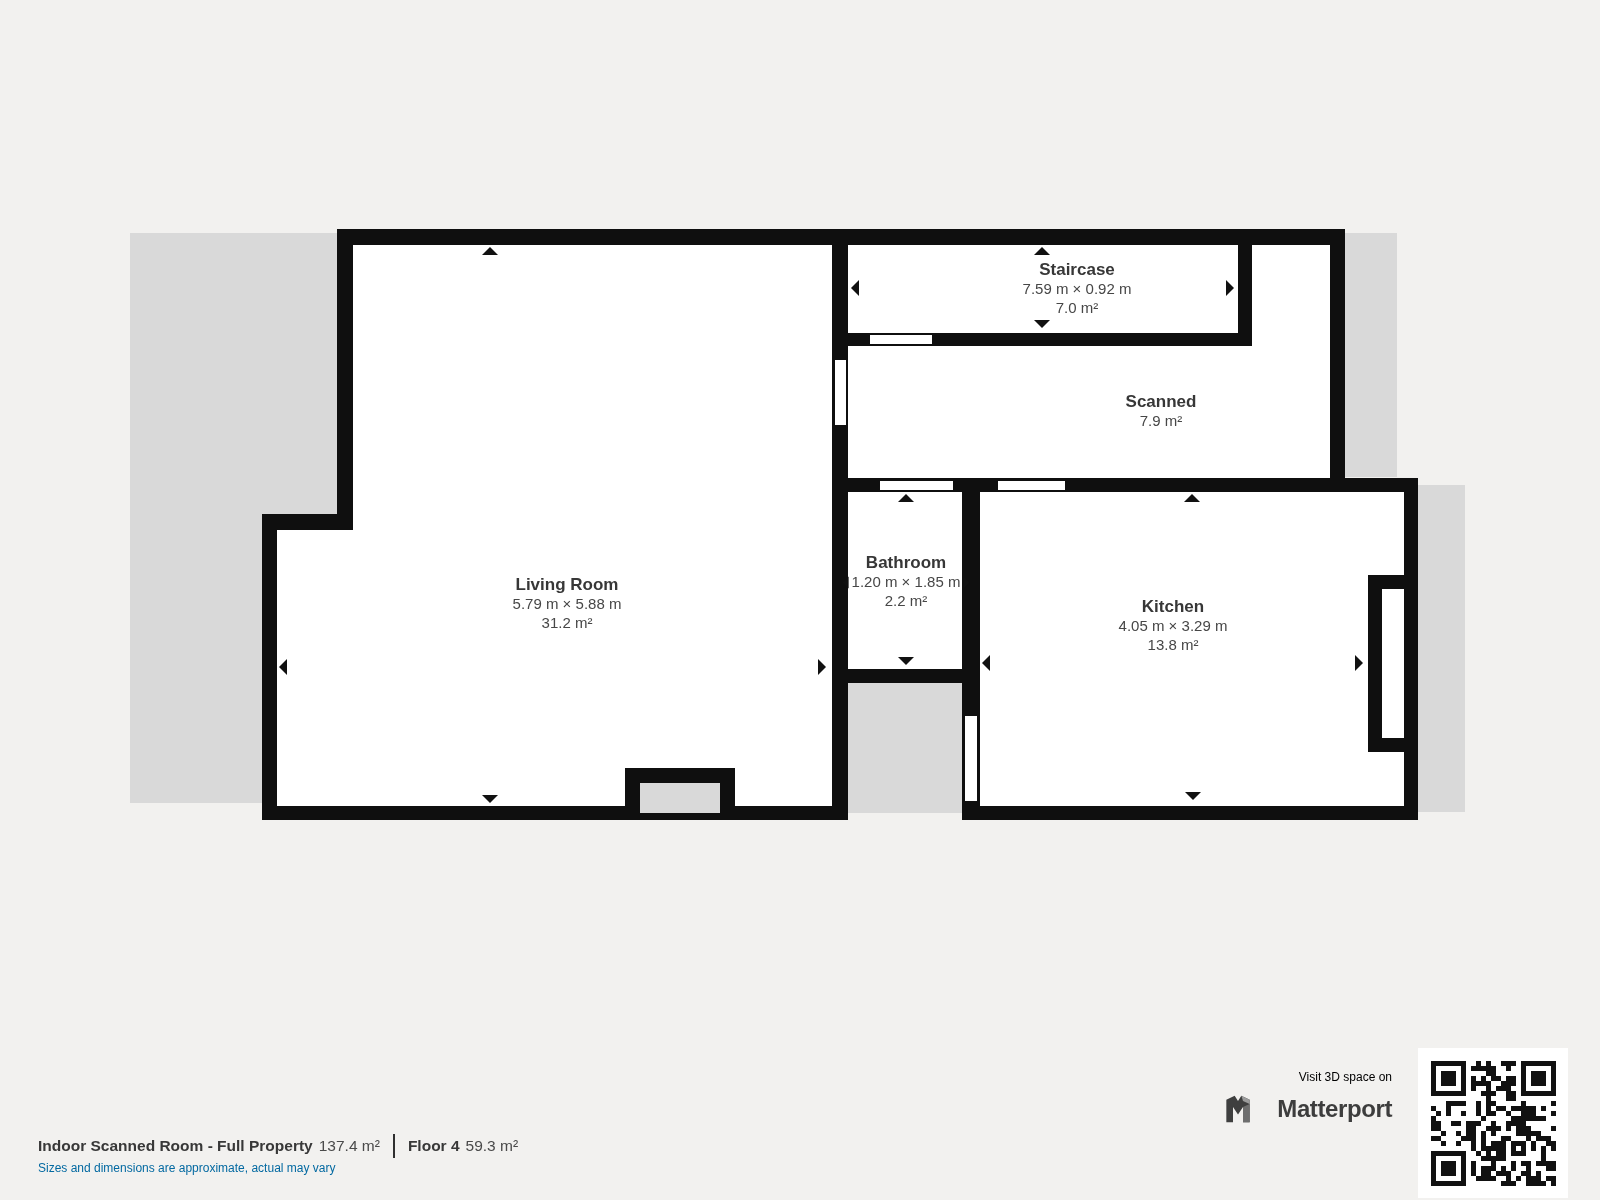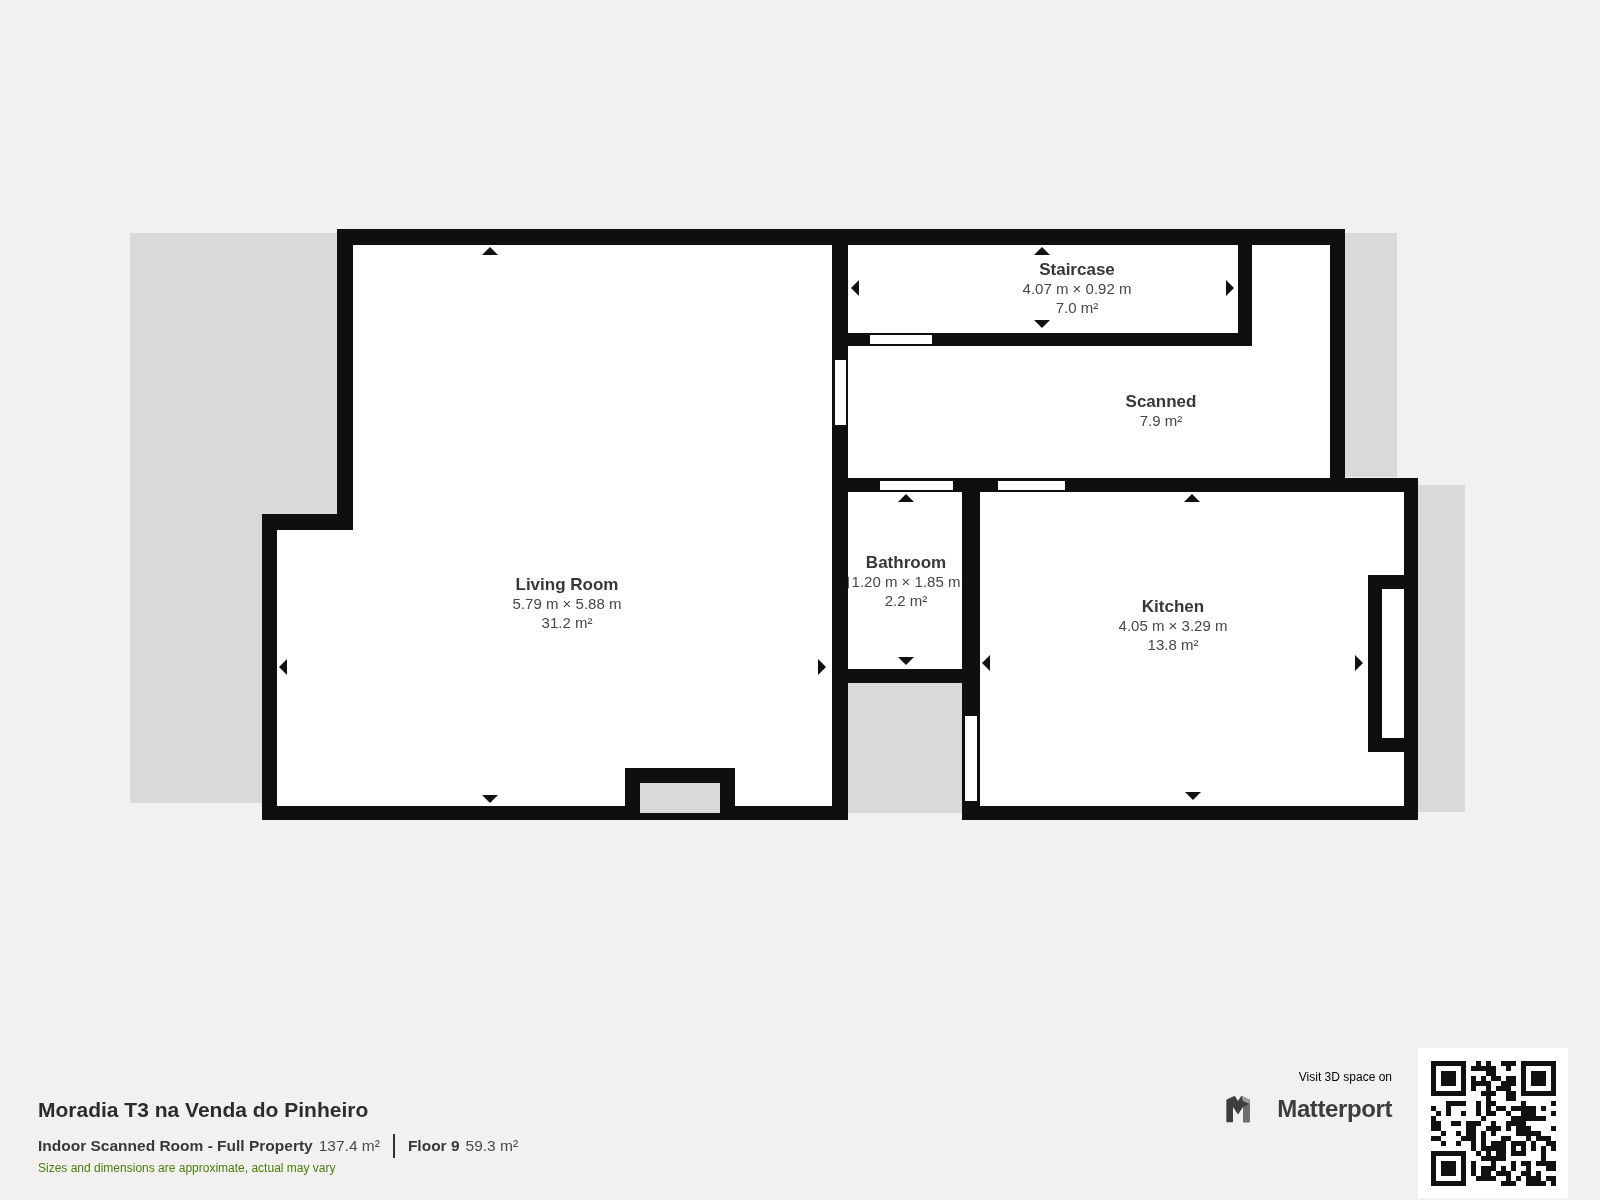--- a/index.html
+++ b/index.html
@@ -21,21 +21,21 @@
   .tr{position:absolute;width:0;height:0;border-top:8px solid transparent;border-bottom:8px solid transparent;border-left:8px solid #111}
   .til{display:inline-block;width:0;height:0;border-top:6px solid transparent;border-bottom:6px solid transparent;border-right:6px solid #111;vertical-align:middle;margin-right:3px}
   .tir{display:inline-block;width:0;height:0;border-top:6px solid transparent;border-bottom:6px solid transparent;border-left:6px solid #111;vertical-align:middle;margin-left:3px}
 
   .report-bar{position:absolute;left:38px;top:1059px;width:448px;height:33px;background:#1e1e1e;display:flex;align-items:center;padding-left:10px;box-sizing:border-box}
   .report-bar-label{color:#ffffff;font-weight:bold;font-size:15px;margin-left:10px;letter-spacing:.2px}
   .prop-title{position:absolute;left:38px;top:1098px;font-size:21px;font-weight:bold;color:#2c2c2c}
   .meta-row{position:absolute;left:38px;top:1134px;display:flex;align-items:center;font-size:15.5px;color:#4a4a4a}
   .meta-label{font-weight:bold;color:#383838;margin-right:6px}
   .meta-div{width:2px;height:24px;background:#2f2f2f;margin:0 13px}
-  .disclaimer{position:absolute;left:38px;top:1161px;font-size:12px;color:#4d7c0f}
+  .disclaimer{position:absolute;left:38px;top:1161px;font-size:12px;color:#0369a1}
 
   .cta{position:absolute;left:1150px;top:1070px;width:242px;text-align:right;font-size:12px;color:#000000}
   .brand-row{position:absolute;left:1150px;top:1094px;width:242px;display:flex;align-items:center;justify-content:flex-end;gap:24px}
   .brand-name{font-size:24px;font-weight:bold;color:#3d3d3d;letter-spacing:-0.4px}
   .qr-tile{position:absolute;left:1418px;top:1048px;width:150px;height:150px;background:#ffffff}
   .qr-tile svg{position:absolute;left:13px;top:13px}
 </style>
 </head>
 <body>
 
@@ -96,44 +96,43 @@
   <div class="tl" style="left:982px;top:655px"></div>
   <div class="tr" style="left:1355px;top:655px"></div>
 
   <div class="room-label" style="left:567px;top:603px">
     <div class="rname">Living Room</div>
     <div class="rdim">5.79 m × 5.88 m</div>
     <div class="rarea">31.2 m²</div>
   </div>
   <div class="room-label" style="left:1077px;top:288px">
     <div class="rname">Staircase</div>
-    <div class="rdim">4.07 m × 0.92 m</div>
+    <div class="rdim">7.59 m × 0.92 m</div>
     <div class="rarea">7.0 m²</div>
   </div>
   <div class="room-label" style="left:1161px;top:411px">
     <div class="rname">Scanned</div>
     <div class="rarea">7.9 m²</div>
   </div>
   <div class="room-label" style="left:906px;top:581px">
     <div class="rname">Bathroom</div>
     <div class="rdim"><span class="til"></span><span>1.20 m × 1.85 m</span><span class="tir"></span></div>
     <div class="rarea">2.2 m²</div>
   </div>
   <div class="room-label" style="left:1173px;top:625px">
     <div class="rname">Kitchen</div>
     <div class="rdim">4.05 m × 3.29 m</div>
     <div class="rarea">13.8 m²</div>
   </div>
 
-  <div class="prop-title">Moradia T3 na Venda do Pinheiro</div>
   <div class="meta-row">
     <span class="meta-label">Indoor Scanned Room - Full Property</span>
     <span>137.4 m²</span>
     <span class="meta-div"></span>
-    <span class="meta-label">Floor 9</span>
+    <span class="meta-label">Floor 4</span>
     <span>59.3 m²</span>
   </div>
   <div class="disclaimer">Sizes and dimensions are approximate, actual may vary</div>
 
   <div class="cta">Visit 3D space on</div>
   <div class="brand-row">
     <svg width="30" height="30" viewBox="0 0 36 36">
       <path d="M4 7 L14 2 L18 8.5 L22 2 L32 7 L32 34 L24 34 L24 15.5 L18 24.5 L12 15.5 L12 34 L4 34 Z" fill="#3f3f3f"></path>
       <polygon points="22,2 32,7 32,12 24,8.5" fill="#9b9b9b"></polygon>
       <polygon points="24,15.5 24,34 32,34 32,12" fill="#6e6e6e"></polygon>

